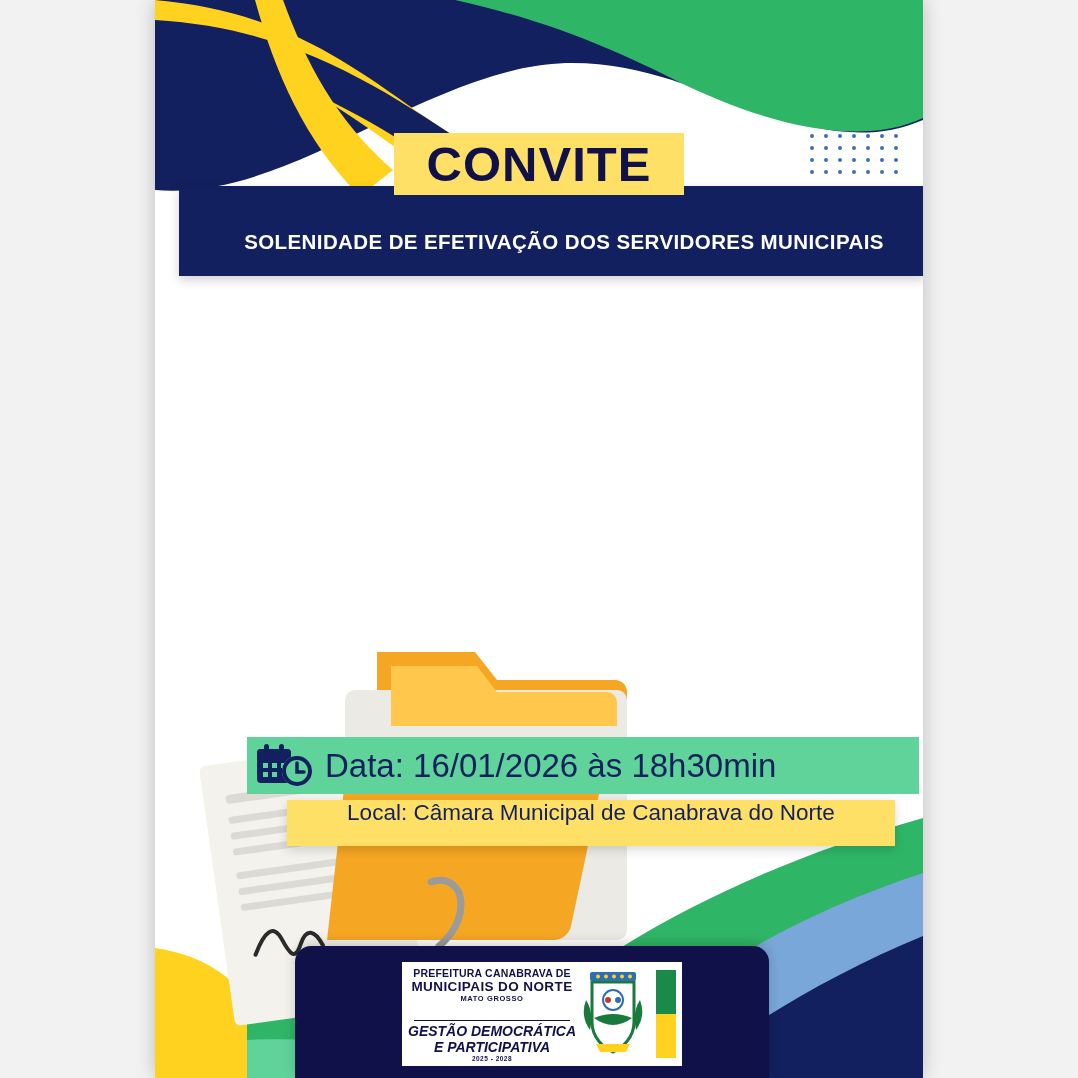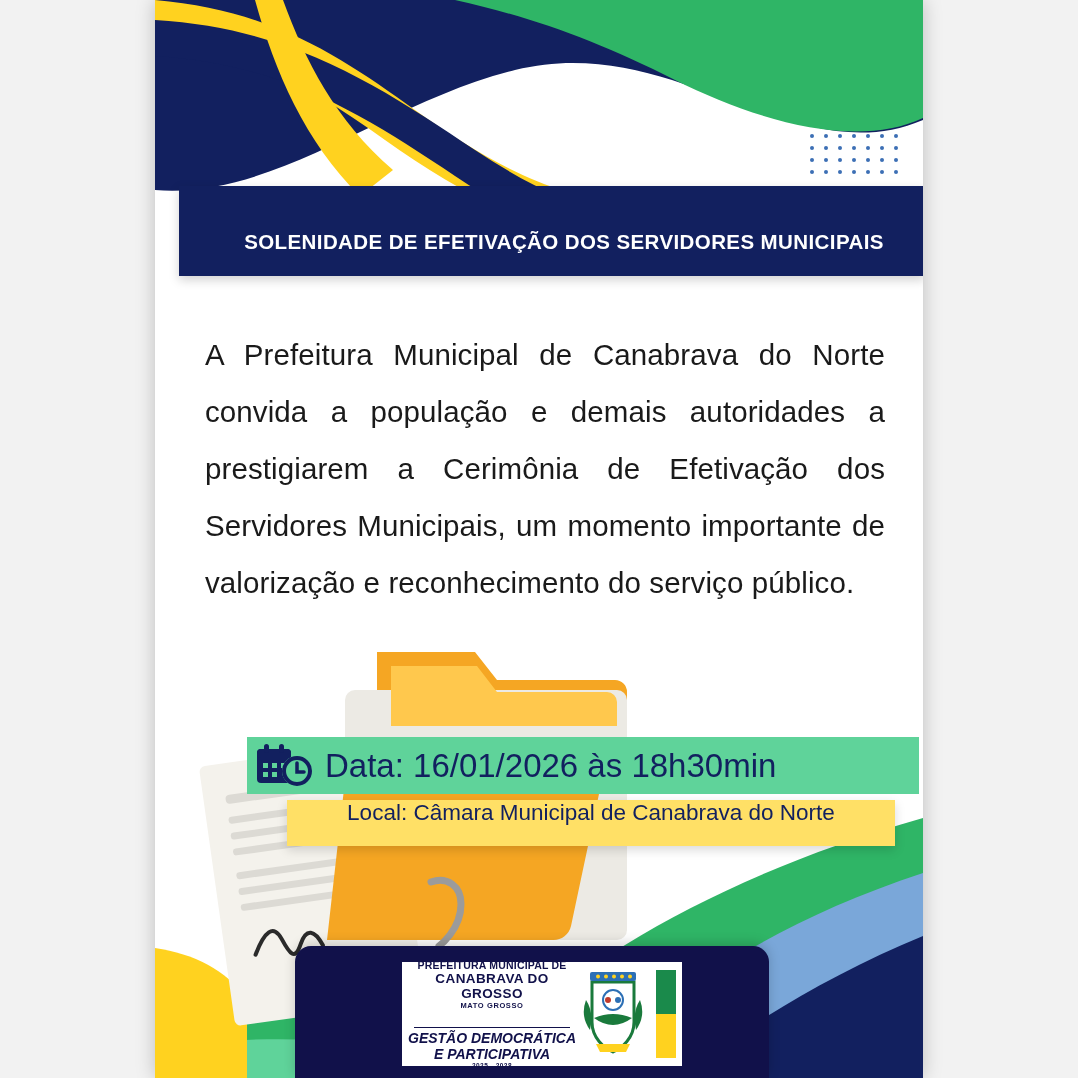--- a/index.html
+++ b/index.html
@@ -260,26 +260,28 @@
           <circle cx="17" cy="39" r="2"></circle>
           <circle cx="31" cy="39" r="2"></circle>
           <circle cx="45" cy="39" r="2"></circle>
           <circle cx="59" cy="39" r="2"></circle>
           <circle cx="73" cy="39" r="2"></circle>
           <circle cx="87" cy="39" r="2"></circle>
       </g>
     </svg>
   </div>
 
+  <div class="convite-badge">
+    <span>CONVITE</span>
+  </div>
 
   <div class="subtitle-bar">
     <span>SOLENIDADE DE EFETIVAÇÃO DOS SERVIDORES MUNICIPAIS</span>
   </div>
 
-  <p class="body-text">A Prefeitura Municipal de Canabrava do Norte convida a população e demais autoridades a prestigiarem a Cerimônia de Efetivação dos Servidores Municipais, um momento importante de valorização e reconhecimento do serviço público.</p>
 
   <div class="bottom-deco">
     <svg width="768" height="380" viewBox="0 0 768 380" xmlns="http://www.w3.org/2000/svg">
       <rect x="0" y="0" width="768" height="380" fill="#ffffff"></rect>
       <path d="M768,120 L768,380 L300,380 C380,300 520,190 768,120 Z" fill="#2fb566"></path>
       <path d="M768,175 L768,380 L420,380 C500,310 600,230 768,175 Z" fill="#7aa7d9"></path>
       <path d="M768,238 L768,380 L520,380 C590,330 670,278 768,238 Z" fill="#12205f"></path>
       <path d="M0,330 C120,300 210,296 330,318 L330,380 L0,380 Z" fill="#2fb566"></path>
       <path d="M0,352 C90,336 180,338 280,356 L280,380 L0,380 Z" fill="#5fd39a"></path>
       <path d="M0,250 C40,256 70,272 92,300 L92,380 L0,380 Z" fill="#ffd21f"></path>
@@ -332,22 +334,22 @@
     <span class="date-text">Data: 16/01/2026 às 18h30min</span>
   </div>
 
   <div class="place-bar">
     <span>Local: Câmara Municipal de Canabrava do Norte</span>
   </div>
 
   <div class="logo-card">
     <div class="logo-inner">
       <div class="logo-text">
-        <div class="l1">PREFEITURA MUNICIPAL DE</div>
-        <div class="l2">CANABRAVA DO GROSSO</div>
+        <div class="l1">PREFEITURA CANABRAVA DE</div>
+        <div class="l2">MUNICIPAIS DO NORTE</div>
         <div class="l3">MATO GROSSO</div>
         <div class="logo-sep"></div>
         <div class="l4">GESTÃO DEMOCRÁTICA E PARTICIPATIVA</div>
         <div class="l5">2025 - 2028</div>
       </div>
       <div class="brasao">
         <svg width="86" height="96" viewBox="0 0 86 96" xmlns="http://www.w3.org/2000/svg">
           <path d="M14 16 h42 v40 c0 16 -12 26 -21 30 c-9 -4 -21 -14 -21 -30 z" fill="#ffffff" stroke="#1a7a3c" stroke-width="3"></path>
           <rect x="12" y="6" width="46" height="9" rx="2" fill="#2c6fb5"></rect>
           <g fill="#ffd21f">

